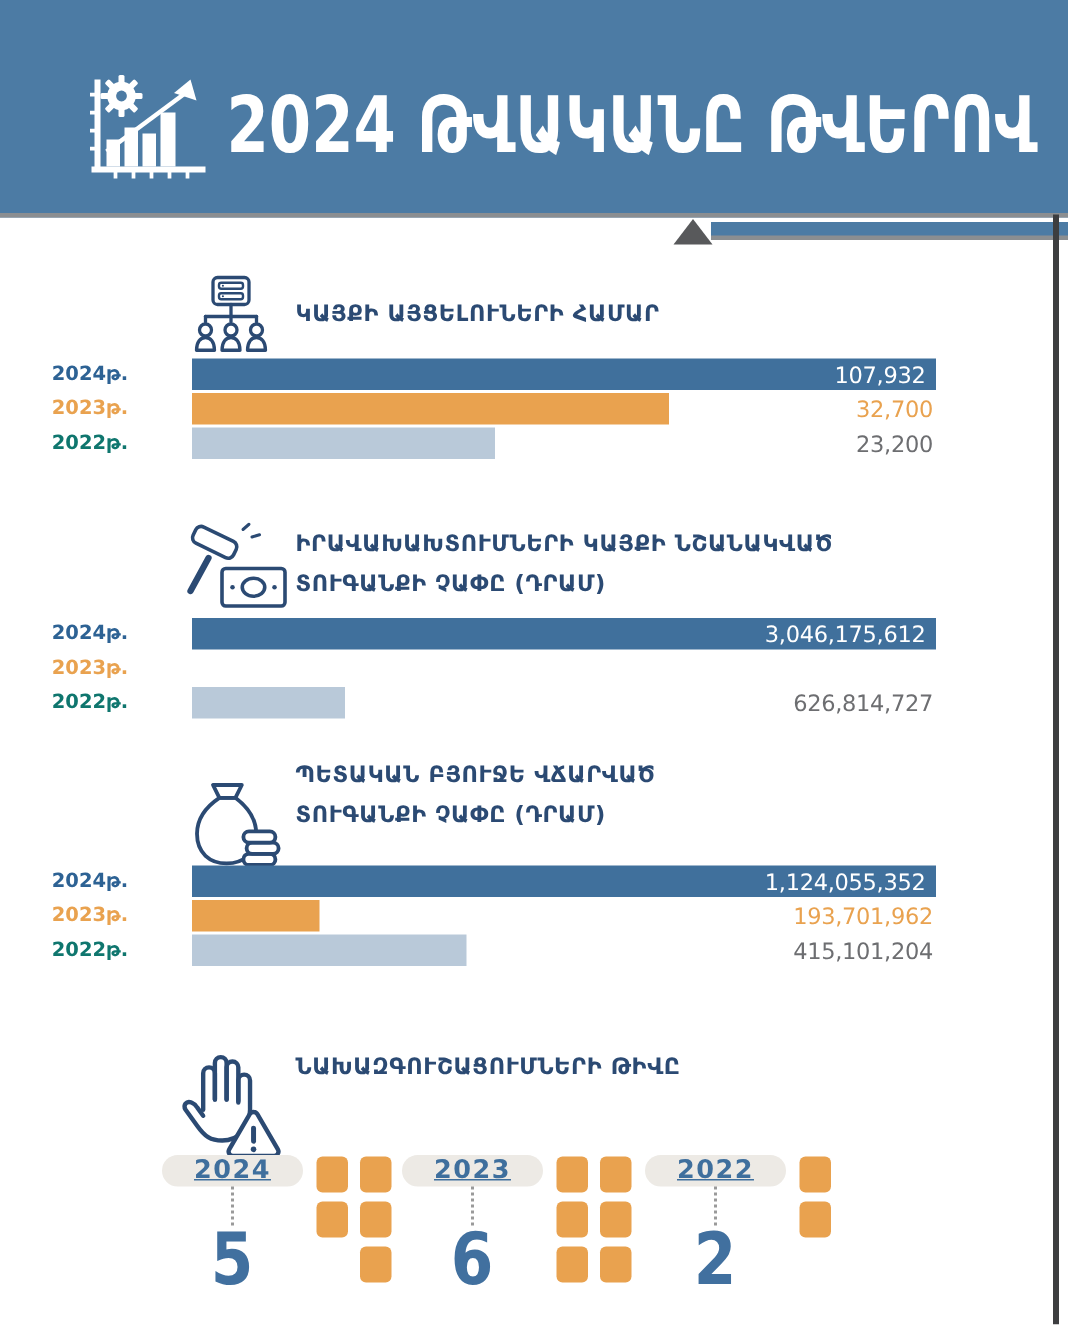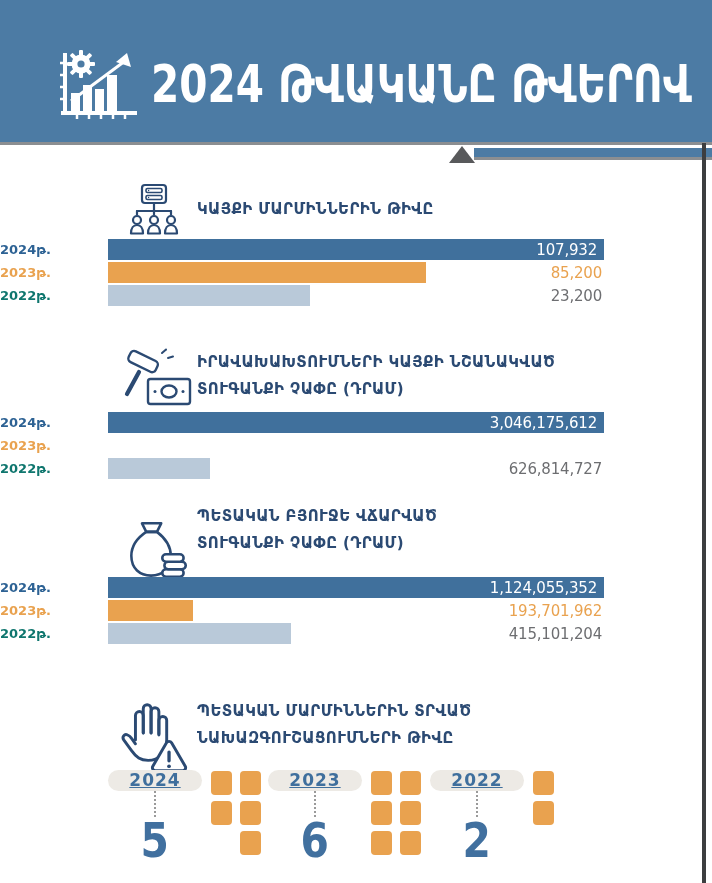--- a/index.html
+++ b/index.html
@@ -42,21 +42,21 @@
   .sec-icon { position:absolute; }
   .icon0 { left:129px; top:181px; width:50px; height:56px; }
   .icon1 { left:118px; top:348px; width:78px; height:62px; }
   .icon2 { left:126px; top:518px; width:64px; height:64px; }
   .icon3 { left:114px; top:694px; width:80px; height:82px; }
 
   
   .chart { position:absolute; left:0; width:712px; }
   .c0 { top:239px; } .c1 { top:412px; } .c2 { top:577px; }
   .chart-row { display:flex; align-items:center; height:21px; margin-bottom:2px; }
-  .row-label { width:108px; text-align:left; padding-right:8px; font-size:13px; font-weight:bold; }
+  .row-label { width:128px; text-align:center; padding-right:8px; font-size:13px; font-weight:bold; }
   .lbl-blue { color:#2d6294; } .lbl-orange { color:#e9a24f; } .lbl-gray { color:#0f766e; }
   .track { position:relative; width:496px; height:21px; }
   .bar { display:block; height:100%; }
   .bar-blue { background:#40709c; } .bar-orange { background:#e9a24f; } .bar-gray { background:#b9c9d9; }
   .value { position:absolute; top:50%; transform:translateY(-50%); font-size:15px; letter-spacing:-0.2px; }
   .val-inside { right:7px; color:#fff; }
   .val-orange { right:2px; color:#e9a24f; }
   .val-gray { right:2px; color:#6d6e71; }
 
   
@@ -136,35 +136,35 @@
       <line x1="25" y1="28" x2="25" y2="31.5"></line>
       <line x1="42" y1="28" x2="42" y2="31.5"></line>
       <circle cx="8" cy="37" r="4"></circle>
       <path d="M2,50.5 c0,-5.5 2.6,-8.5 6,-8.5 c3.4,0 6,3 6,8.5 z"></path>
       <circle cx="25" cy="37" r="4"></circle>
       <path d="M19,50.5 c0,-5.5 2.6,-8.5 6,-8.5 c3.4,0 6,3 6,8.5 z"></path>
       <circle cx="42" cy="37" r="4"></circle>
       <path d="M36,50.5 c0,-5.5 2.6,-8.5 6,-8.5 c3.4,0 6,3 6,8.5 z"></path>
     </svg>
     <div class="sec-title t0">
-        <div>ԿԱՅՔԻ ՄԱՐՄԻՆՆԵՐԻՆ ԹԻՎԸ</div>
+        <div>ԿԱՅՔԻ ԱՅՑԵԼՈՒՆԵՐԻ ՀԱՄԱՐ</div>
       </div>
     <div class="chart c0">
         <div class="chart-row">
           <span class="row-label lbl-blue">2024թ.</span>
           <span class="track">
             <span class="bar bar-blue" style="width: 100%;"></span>
             <span class="value val-inside">107,932</span>
           </span>
         </div>
         <div class="chart-row">
           <span class="row-label lbl-orange">2023թ.</span>
           <span class="track">
             <span class="bar bar-orange" style="width: 64.2071%;"></span>
-            <span class="value val-orange">85,200</span>
+            <span class="value val-orange">32,700</span>
           </span>
         </div>
         <div class="chart-row">
           <span class="row-label lbl-gray">2022թ.</span>
           <span class="track">
             <span class="bar bar-gray" style="width: 40.6348%;"></span>
             <span class="value val-gray">23,200</span>
           </span>
         </div>
       </div>
@@ -252,21 +252,20 @@
     <svg class="sec-icon icon3" viewBox="0 0 78 84" fill="none" stroke="#2b4a73" stroke-width="3" stroke-linecap="round" stroke-linejoin="round">      
         <path d="M20,47 V22 a4,4 0 0 1 8,0 v18"></path>
       <path d="M28,40 v-25 a4,4 0 0 1 8,0 v25"></path>
       <path d="M36,40 v-22 a4,4 0 0 1 8,0 v23"></path>
       <path d="M44,42 v-15 a4,4 0 0 1 8,0 v20 c0,13 -8,21 -19,21 c-8,0 -12,-3 -17,-10 l-8,-11 c-2,-3 0.5,-6.5 4,-5 c1.5,0.6 3,2 4,3.5 l4,5.5"></path>
       <path d="M57,50 l14,24 a3,3 0 0 1 -2.6,4.5 h-28 a3,3 0 0 1 -2.6,-4.5 l14,-24 a3,3 0 0 1 5.2,0 z" fill="#fff"></path>
       <line x1="54.4" y1="59.5" x2="54.4" y2="68.5" stroke-width="3.4"></line>
       <circle cx="54.4" cy="74" r="1.9" fill="#2b4a73" stroke="none"></circle>
     </svg>
     <div class="sec-title t3">
-        <div>ՊԵՏԱԿԱՆ ՄԱՐՄԻՆՆԵՐԻՆ ՏՐՎԱԾ</div>
         <div>ՆԱԽԱԶԳՈՒՇԱՑՈՒՄՆԵՐԻ ԹԻՎԸ</div>
       </div>
     <div id="warn-groups">
         <div class="warn-group" style="left: 108px;">
           <div class="wg-left">
             <div class="year-pill">2024</div>
             <div class="dotted"></div>
             <div class="big-num">5</div>
           </div>
           <div class="squares">

